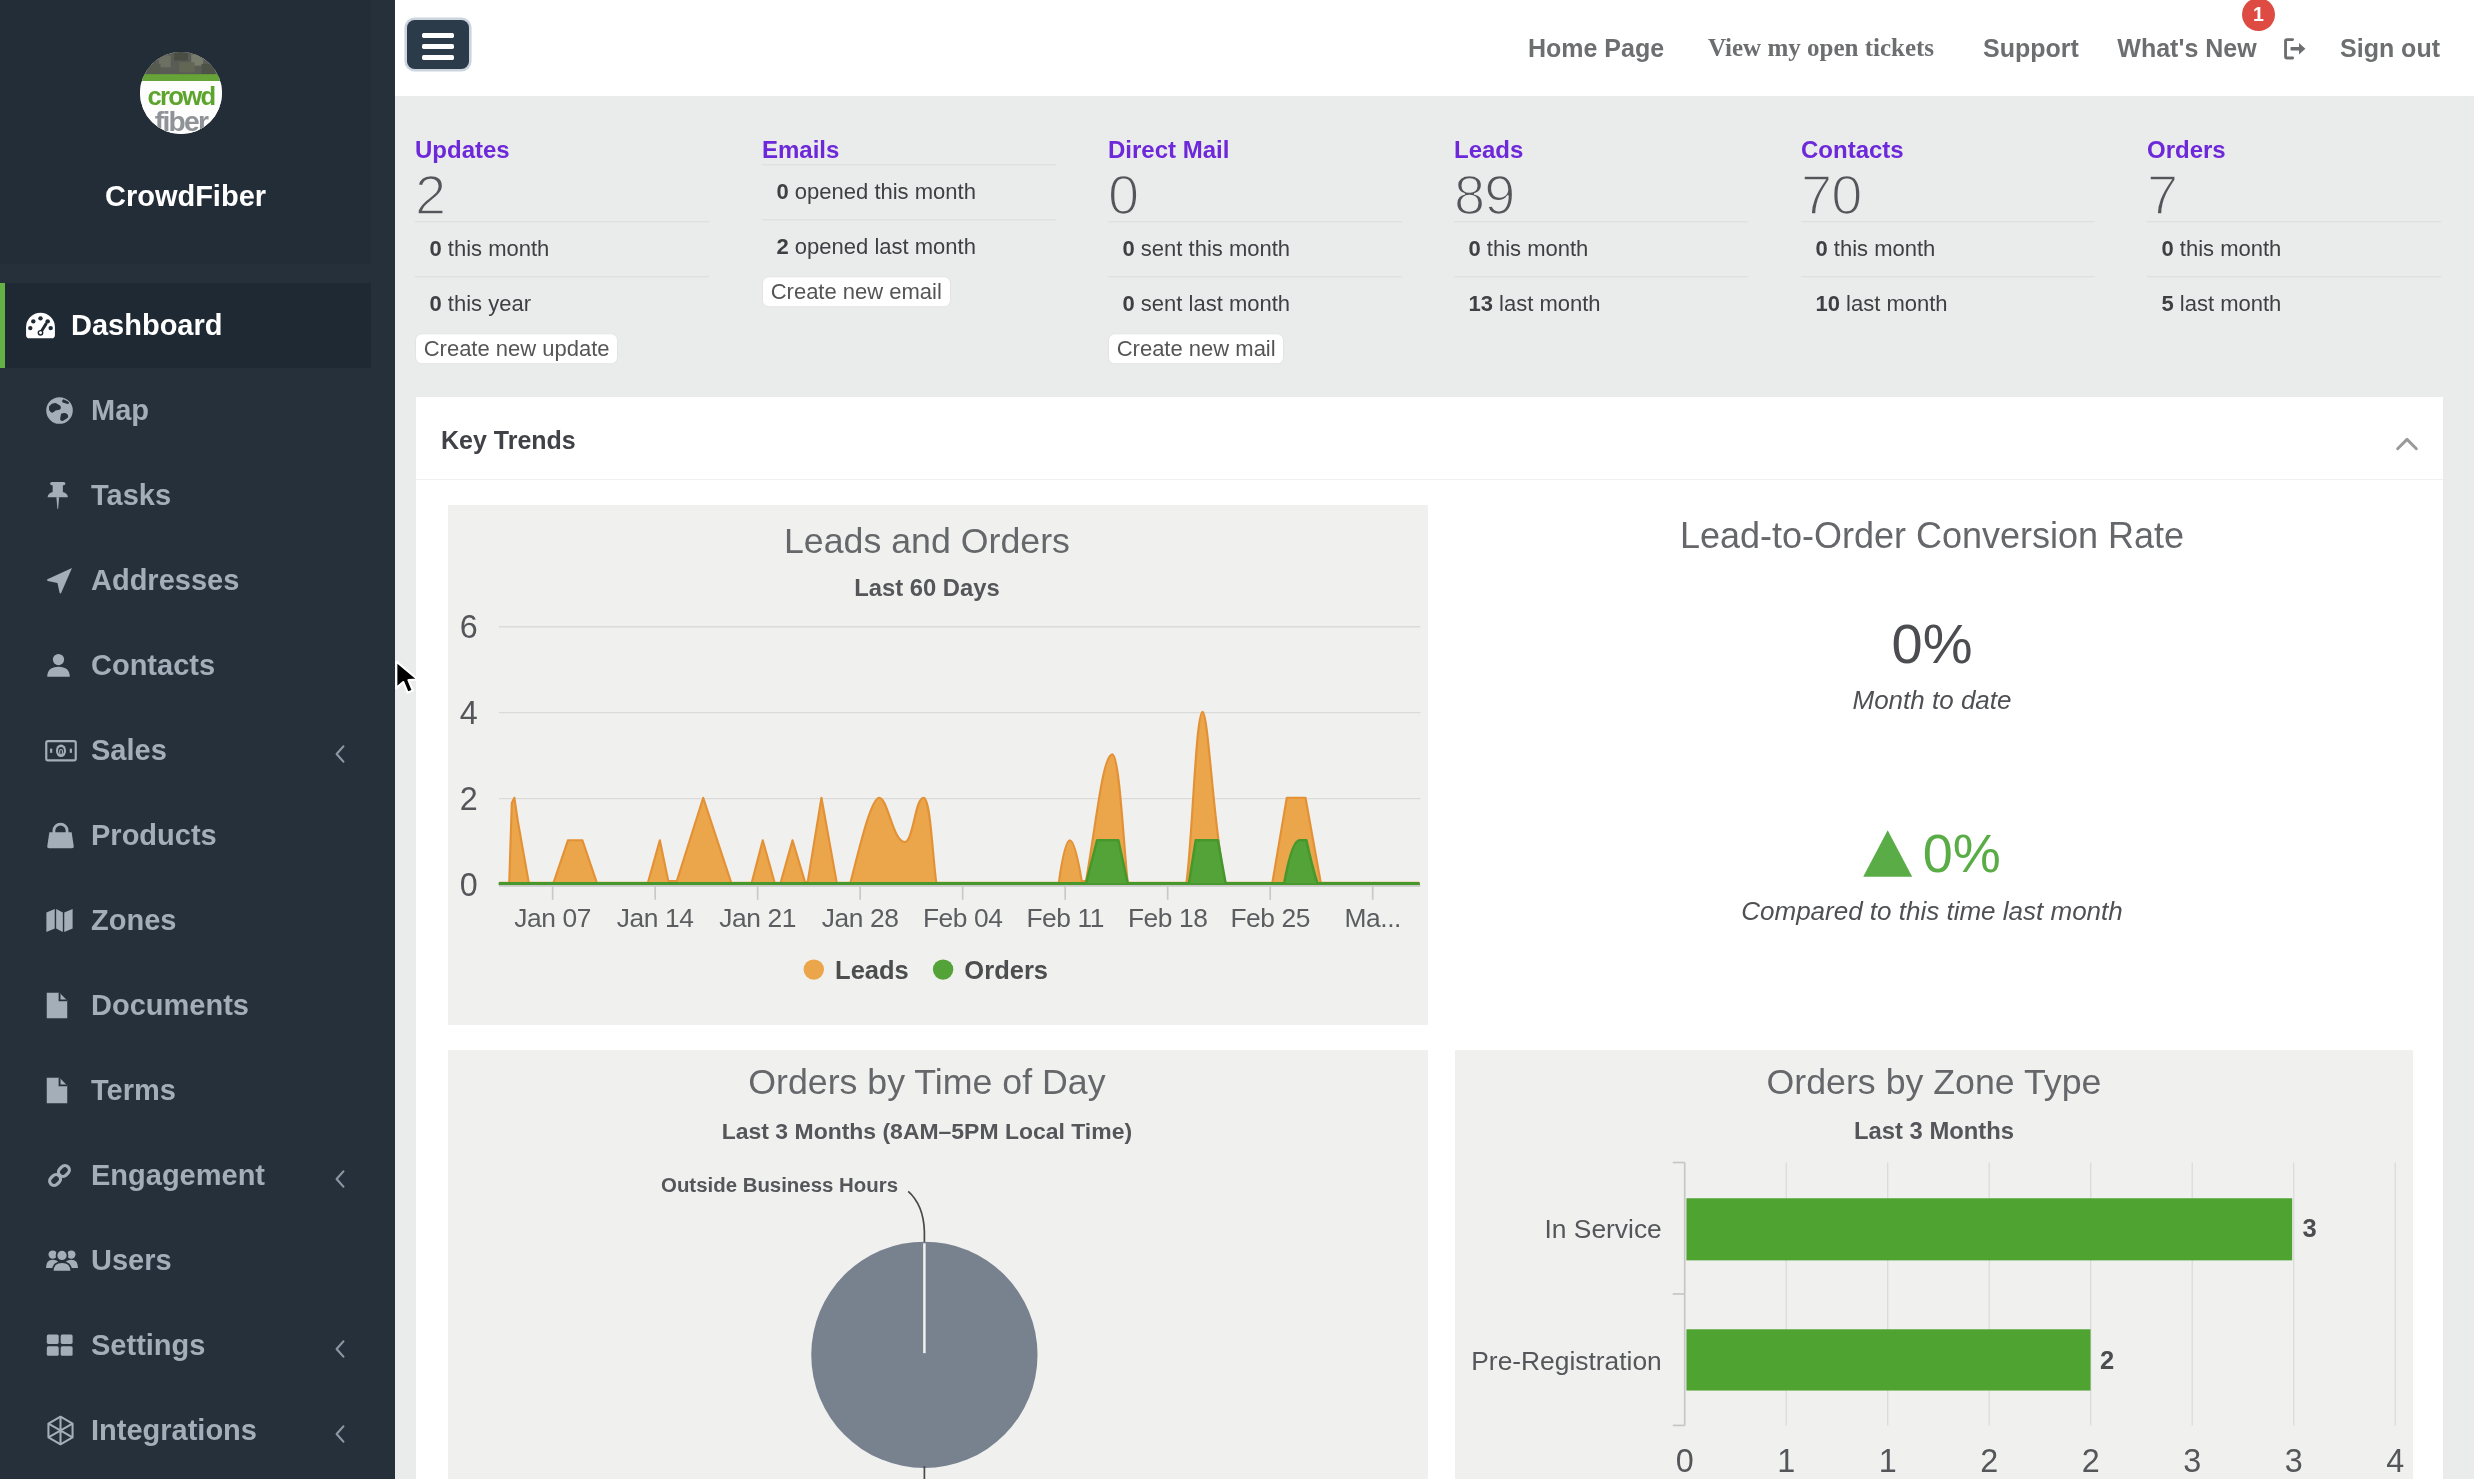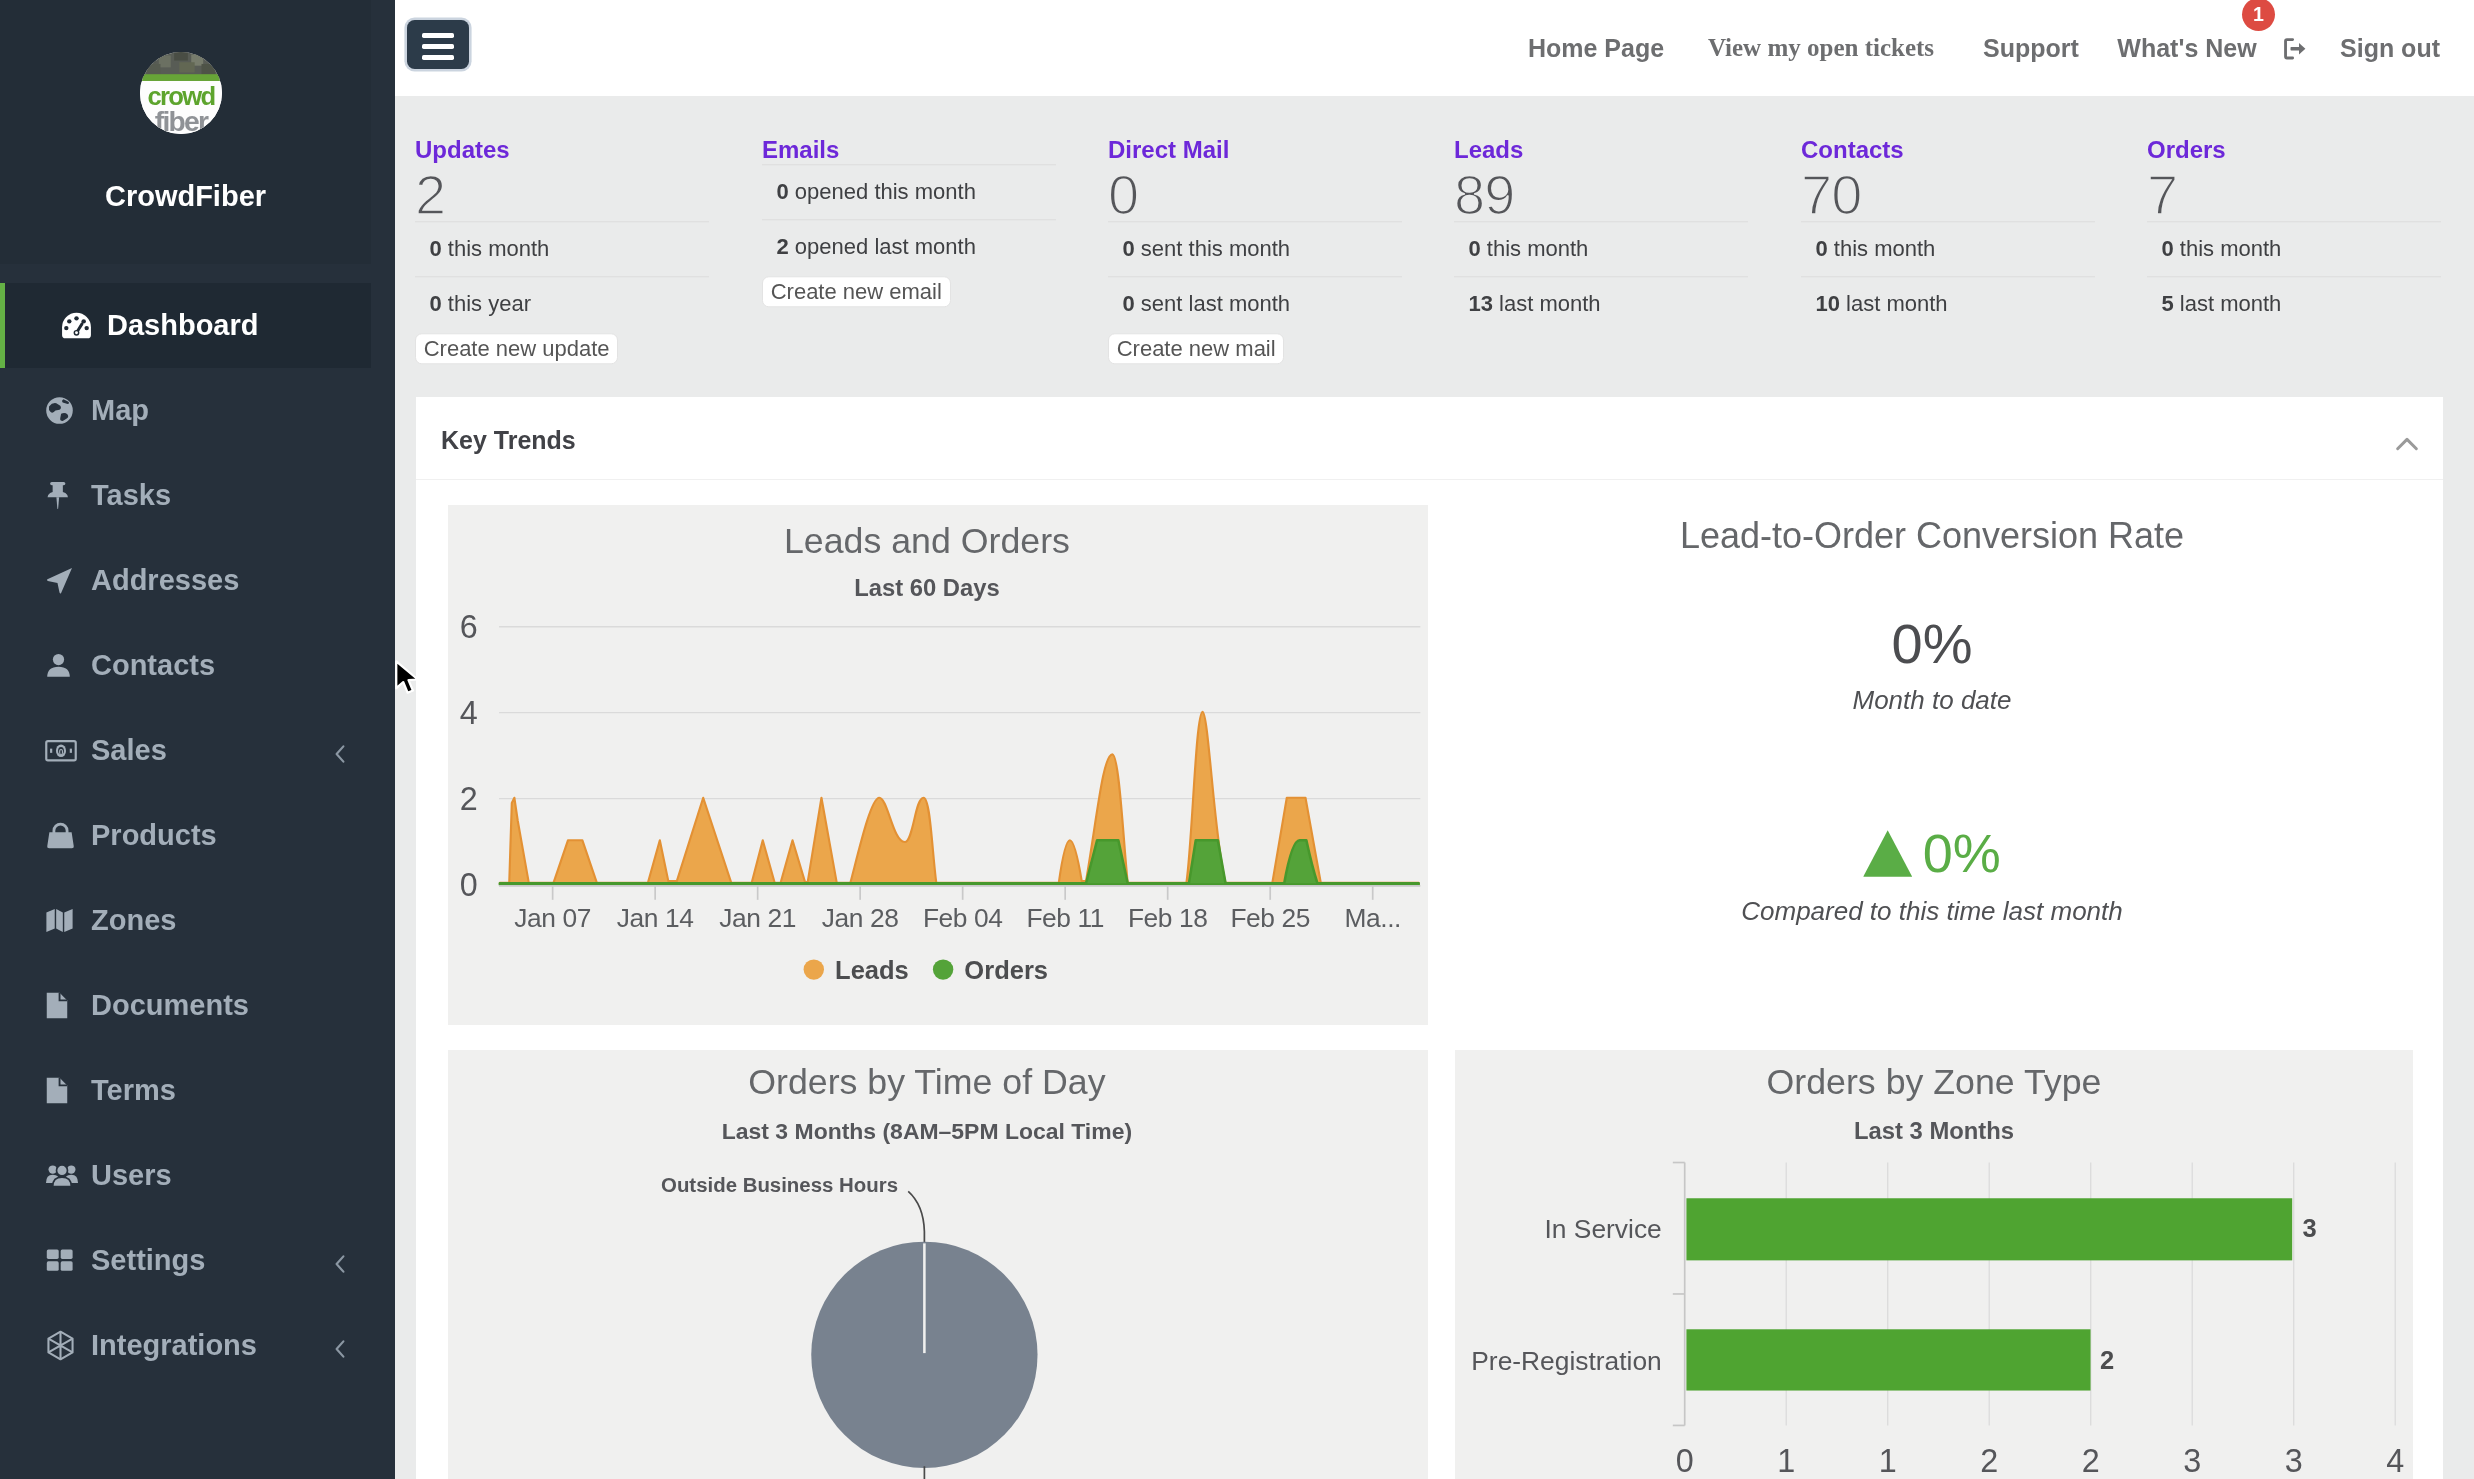--- a/index.html
+++ b/index.html
@@ -7,21 +7,21 @@
 body { font-family:"Liberation Sans", sans-serif; background:#eaebeb; position:relative; }
 
 
 .sidebar { position:absolute; left:0; top:0; width:395px; height:1479px; background:#26303b; z-index:5; }
 .brand { position:absolute; top:0; left:0; width:371px; height:264px; background:#232d37; }
 .logo { position:absolute; left:140px; top:52px; width:82px; height:82px; border-radius:50%; overflow:hidden; background:#fff; }
 .brandname { position:absolute; top:180px; width:371px; text-align:center; color:#fff; font-size:29px; font-weight:bold; }
 .menu { position:absolute; top:283px; left:0; width:371px; }
 .mi { height:85px; display:flex; align-items:center; padding-left:45px; color:#a3aeb9; font-size:29px; font-weight:600; position:relative; }
 .mi .ic { width:46px; display:flex; justify-content:flex-start; align-items:center; flex:0 0 46px; }
-.mi.active { background:#1f2933; color:#fff; border-left:5.1px solid #64b145; padding-left:56px; }
+.mi.active { background:#1f2933; color:#fff; border-left:5.1px solid #64b145; padding-left:20px; }
 .mi .chev { position:absolute; right:25.5px; top:31px; color:#8b97a3; }
 .mi svg.fi { display:block; }
 
 
 .topnav { position:absolute; left:371px; top:0; width:2104px; height:96px; background:#fff; z-index:4; }
 .burger { position:absolute; left:36px; top:20.4px; width:62px; height:49px; background:#2c3b49; border-radius:7.7px; box-shadow:0 0 0 2.6px rgba(140,160,185,.45); }
 .burger i { display:block; width:31.5px; height:5.1px; background:#fff; border-radius:1.7px; margin:6px 0 0 15.3px; }
 .burger i:first-child { margin-top:12.8px; }
 .navlink { position:absolute; top:0; height:96px; line-height:96px; color:#6d6e70; font-size:25px; font-weight:600; transform:translateX(-50%); white-space:nowrap; }
 .badge1 { position:absolute; left:2242px; top:-1.7px; width:33px; height:33px; background:#dd4b42; border-radius:50%; color:#fff; font-size:19.6px; font-weight:bold; text-align:center; line-height:33px; }
@@ -144,20 +144,30 @@
             <path d="M17 2 v9 h9" fill="none" stroke="#26303b" stroke-width="2.2"></path>
           </svg>
       </span>Documents</div>
     <div class="mi"><span class="ic">
       <svg class="fi" width="24" height="29" viewBox="0 0 28 34">
             <path d="M2 2 h15 l9 9 v21 h-24 z" fill="currentColor"></path>
             <path d="M17 2 v9 h9" fill="none" stroke="#26303b" stroke-width="2.2"></path>
           </svg>
       </span>Terms</div>
     <div class="mi"><span class="ic">
+      <svg class="fi" width="29" height="29" viewBox="0 0 36 36">
+            <g transform="rotate(-45 18 18)" fill="none" stroke="currentColor" stroke-width="4">
+              <rect x="3" y="12.5" width="14.5" height="11" rx="5.5"></rect>
+              <rect x="18.5" y="12.5" width="14.5" height="11" rx="5.5"></rect>
+            </g>
+          </svg>
+      </span>Engagement<span class="chev"><svg width="12" height="22" viewBox="0 0 14 26">
+            <polyline points="11,4 3,13 11,22" fill="none" stroke="currentColor" stroke-width="2.6" stroke-linecap="round" stroke-linejoin="round"></polyline>
+          </svg></span></div>
+    <div class="mi"><span class="ic">
       <svg class="fi" width="34" height="27" viewBox="0 0 40 32">
             <g fill="currentColor">
               <circle cx="9" cy="9" r="5"></circle>
               <path d="M1 25 Q1 15 9 15 Q13 15 15 17 L15 25 Z"></path>
               <circle cx="31" cy="9" r="5"></circle>
               <path d="M39 25 Q39 15 31 15 Q27 15 25 17 L25 25 Z"></path>
             </g>
             <g fill="currentColor" stroke="#26303b" stroke-width="2">
               <circle cx="20" cy="10" r="6.5"></circle>
               <path d="M9 29 Q9 18 20 18 Q31 18 31 29 Z"></path>

